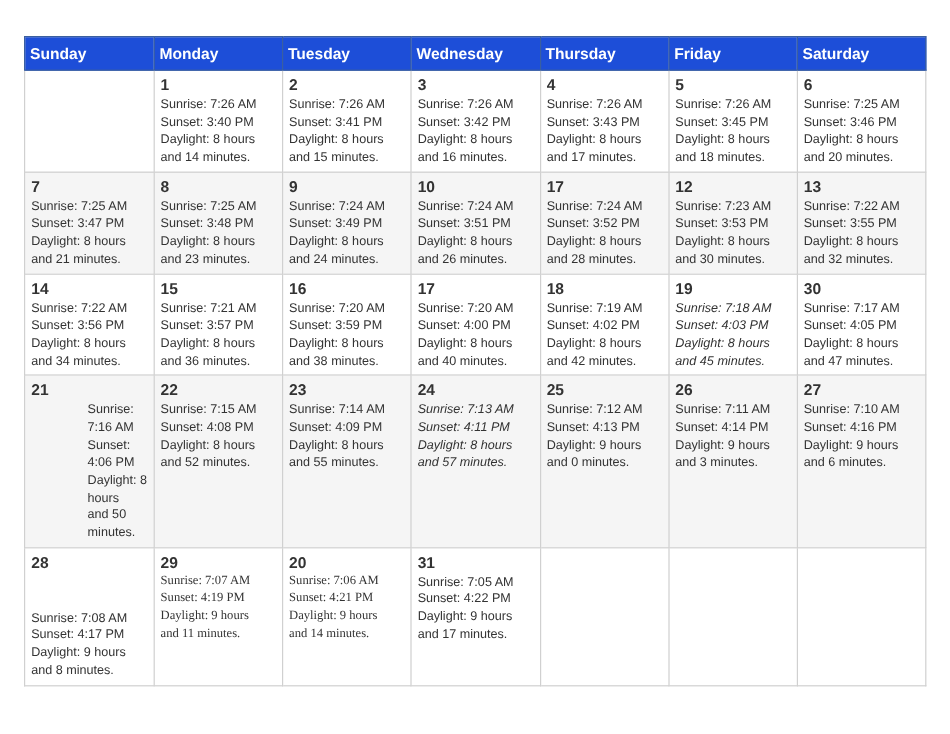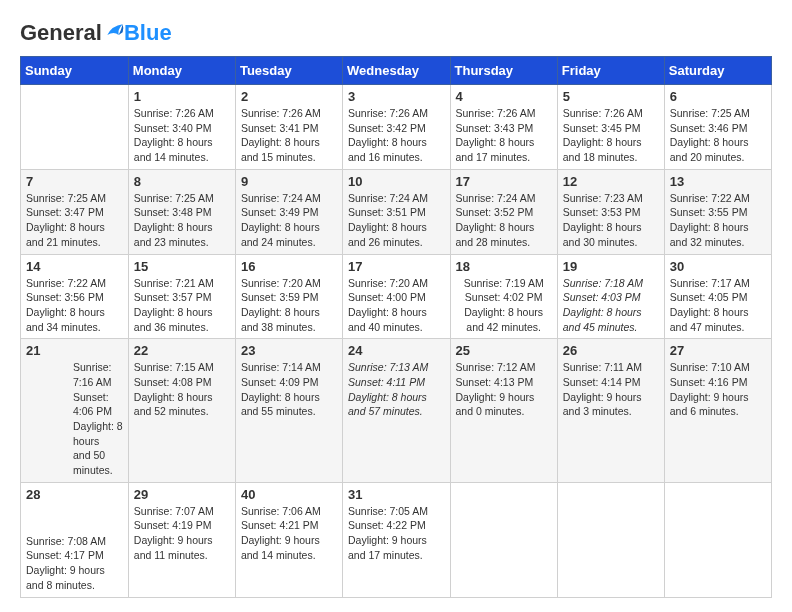--- a/index.html
+++ b/index.html
@@ -88,30 +88,20 @@
       color: #333;
     }
     .empty-cell {
       background: #f9f9f9;
     }
   </style>
 </head>
 <body>
 
 <div class="header-area">
-  <div class="logo">
-    <div class="logo-text">
-      <span class="logo-general">General</span>
-      <svg class="logo-icon" viewBox="0 0 30 24" xmlns="http://www.w3.org/2000/svg">
-        <path d="M5 18 Q12 4 28 2 Q20 10 22 18 Q15 12 5 18Z" fill="#1e90ff"></path>
-        <path d="M22 18 Q26 10 28 2 Q30 8 28 14Z" fill="#1565c0"></path>
-      </svg>
-      <span class="logo-blue">Blue</span>
-    </div>
-  </div>
   <div class="title-area">
   </div>
 </div>
 
 <table class="calendar">
   <thead>
     <tr>
     <th>Sunday</th>
         <th>Monday</th>
         <th>Tuesday</th>
@@ -242,21 +232,21 @@
         </td>
         <td>
           <span class="day-number">17</span>
           <div class="day-info" style="white-space: pre-line;">Sunrise: 7:20 AM
 Sunset: 4:00 PM
 Daylight: 8 hours
 and 40 minutes.</div>
         </td>
         <td>
           <span class="day-number">18</span>
-          <div class="day-info" style="white-space: pre-line; text-align: center;">Sunrise: 7:19 AM
+          <div class="day-info" style="white-space: pre-line;">Sunrise: 7:19 AM
 Sunset: 4:02 PM
 Daylight: 8 hours
 and 42 minutes.</div>
         </td>
         <td>
           <span class="day-number">19</span>
           <div class="day-info" style="white-space: pre-line; font-style: italic;">Sunrise: 7:18 AM
 Sunset: 4:03 PM
 Daylight: 8 hours
 and 45 minutes.</div>
@@ -323,28 +313,28 @@
       <tr>
         <td>
           <span class="day-number">28</span>
           <div class="day-info" style="white-space: pre-line; margin-top: 32px;">Sunrise: 7:08 AM
 Sunset: 4:17 PM
 Daylight: 9 hours
 and 8 minutes.</div>
         </td>
         <td>
           <span class="day-number">29</span>
-          <div class="day-info" style="white-space: pre-line;">Sunrise: 7:07 AM
+          <div class="day-info" style="white-space: pre-line; font-family: Liberation Serif, serif;">Sunrise: 7:07 AM
 Sunset: 4:19 PM
 Daylight: 9 hours
 and 11 minutes.</div>
         </td>
         <td>
-          <span class="day-number">40</span>
-          <div class="day-info" style="white-space: pre-line;">Sunrise: 7:06 AM
+          <span class="day-number">20</span>
+          <div class="day-info" style="white-space: pre-line; font-family: Liberation Serif, serif;">Sunrise: 7:06 AM
 Sunset: 4:21 PM
 Daylight: 9 hours
 and 14 minutes.</div>
         </td>
         <td>
           <span class="day-number">31</span>
           <div class="day-info" style="white-space: pre-line;">Sunrise: 7:05 AM
 Sunset: 4:22 PM
 Daylight: 9 hours
 and 17 minutes.</div>

